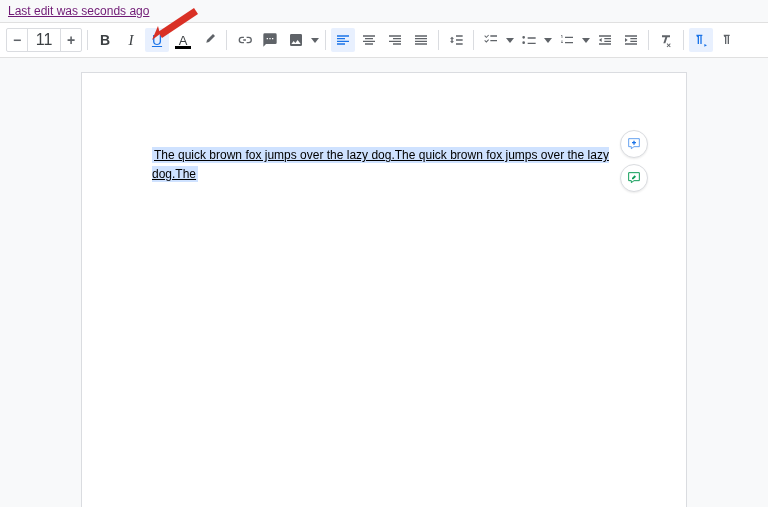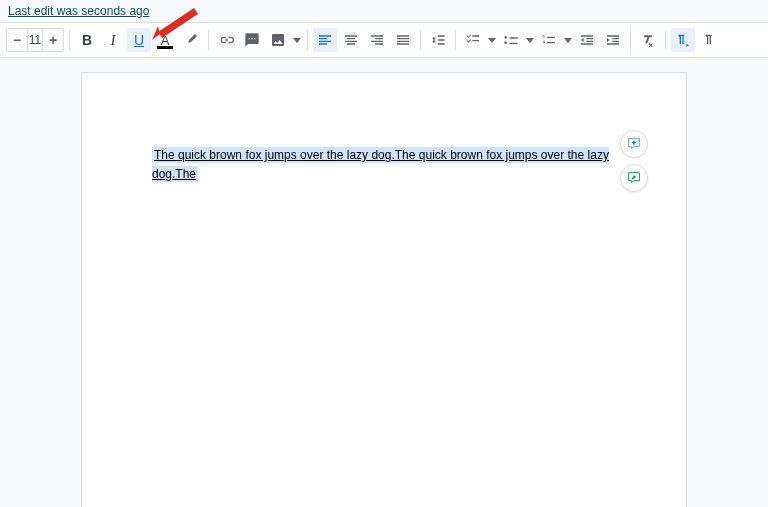--- a/index.html
+++ b/index.html
@@ -7,21 +7,21 @@
     font-family: Arial, sans-serif;
     background: #f8f9fa;
     width: 768px;
     height: 507px;
     overflow: hidden;
     position: relative;
   }
   .last-edit {
     padding: 4px 8px;
     font-size: 12px;
-    color: #0c4a6e;
+    color: #701a75;
     text-decoration: underline;
     display: inline-block;
   }
   .toolbar {
     background: #fff;
     border-top: 1px solid #e0e0e0;
     border-bottom: 1px solid #e0e0e0;
     padding: 4px 6px;
     display: flex;
     align-items: center;
@@ -51,23 +51,23 @@
     height: 22px;
     display: flex;
     align-items: center;
     justify-content: center;
     cursor: pointer;
     color: #5f6368;
     font-size: 14px;
     font-weight: bold;
   }
   .fs-val {
-    width: 16px;
+    width: 34px;
     text-align: center;
-    font-size: 12px;
+    font-size: 16px;
     color: #3c4043;
     border-left: 1px solid #dadce0;
     border-right: 1px solid #dadce0;
     height: 22px;
     line-height: 22px;
   }
   .sep {
     width: 1px;
     height: 20px;
     background: #dadce0;

